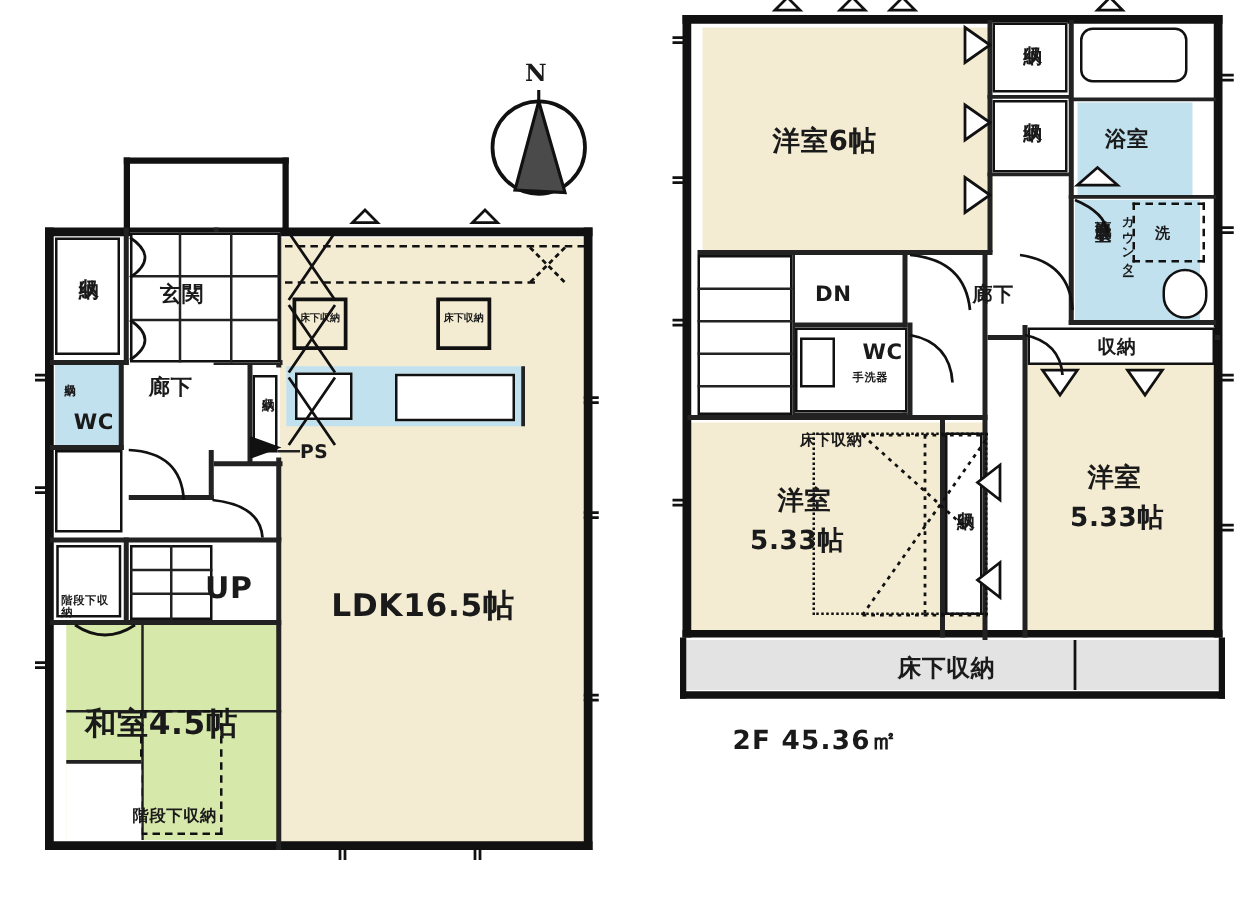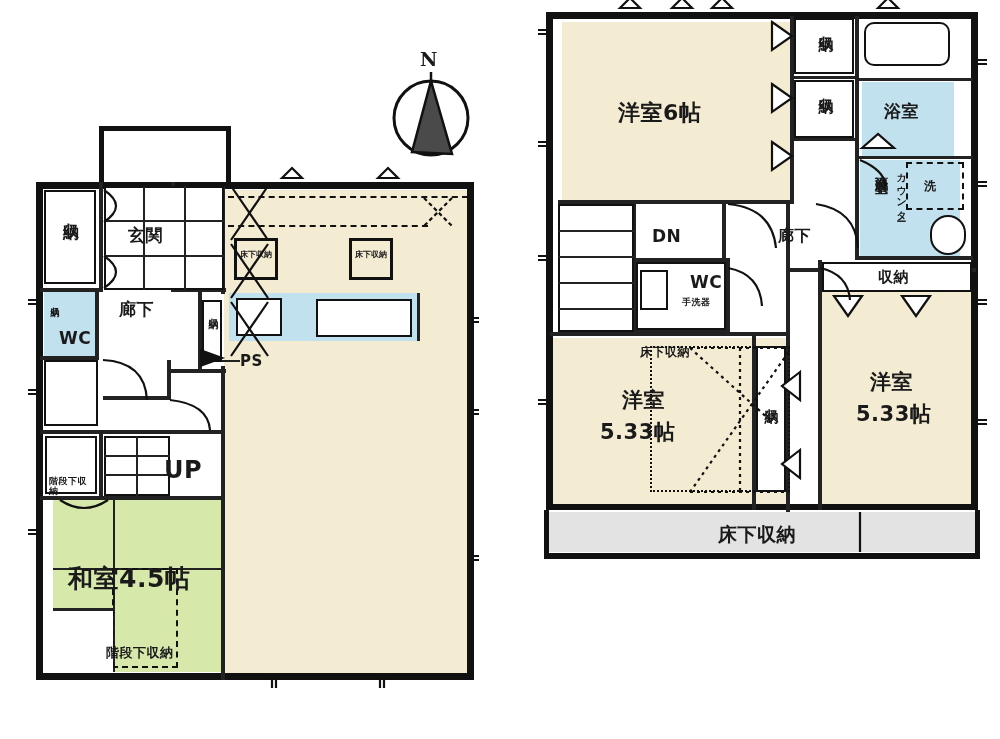--- a/index.html
+++ b/index.html
@@ -112,20 +112,21 @@
   <div class="cab" style="left:349px;top:238px;width:44px;height:42px;">
     <div class="cabtxt" style="top:10px;">床下収納</div>
   </div>
 
   <div class="dashb" style="left:228px;top:225px;width:200px;height:2px;"></div>
   <div class="dashb" style="left:228px;top:196px;width:240px;height:2px;"></div>
 
   <div class="lbl" style="left:128px;top:224px;font-size:17px;">玄関</div>
   <div class="lbl" style="left:119px;top:298px;font-size:17px;">廊下</div>
   <div class="lbl" style="left:59px;top:328px;font-size:17px;">WC</div>
+  <div class="lbl" style="left:265px;top:468px;font-size:25px;">LDK16.5帖</div>
   <div class="lbl" style="left:68px;top:562px;font-size:25px;">和室4.5帖</div>
   <div class="lbl" style="left:164px;top:456px;font-size:24px;">UP</div>
   <div class="lbl" style="left:240px;top:352px;font-size:15px;">PS</div>
   <div class="thin" style="left:222px;top:360px;width:18px;height:2px;"></div>
 
   <div class="vlbl" style="left:60px;top:210px;font-size:16px;">収納</div>
   <div class="vlbl" style="left:48px;top:300px;font-size:9px;">収納</div>
   <div class="vlbl" style="left:206px;top:310px;font-size:10px;">収納</div>
   <div class="lbl" style="left:49px;top:476px;font-size:9px;width:44px;white-space:normal;line-height:10px;">階段下収納</div>
   <div class="lbl" style="left:106px;top:644px;font-size:13px;">階段下収納</div>
@@ -208,20 +209,21 @@
   <div class="lbl" style="left:152px;top:226px;font-size:17px;">DN</div>
   <div class="vlbl" style="left:394px;top:166px;font-size:10px;">カウンター</div>
   <div class="lbl" style="left:424px;top:178px;font-size:12px;">洗</div>
   <div class="lbl" style="left:140px;top:344px;font-size:12px;">床下収納</div>
 
   <div class="vlbl" style="left:316px;top:24px;font-size:15px;">収納</div>
   <div class="vlbl" style="left:316px;top:86px;font-size:15px;">収納</div>
   <div class="lbl" style="left:378px;top:268px;font-size:15px;">収納</div>
   <div class="vlbl" style="left:263px;top:398px;font-size:14px;">収納</div>
 
+  <div class="floorlabel" style="left:86px;top:578px;">2F 45.36㎡</div>
 </div>
 
 <div style="position:absolute;left:388px;top:48px;width:86px;height:110px;">
   <div class="compassN" style="left:32px;top:0px;">N</div>
   <svg width="86" height="110" viewBox="0 0 86 110">
     <circle cx="43" cy="70" r="37" fill="#fff" stroke="#111" stroke-width="3"></circle>
     <polygon points="43,33 64,106 24,104" fill="#4a4a4a" stroke="#111" stroke-width="2.5"></polygon>
     <line x1="43" y1="24" x2="43" y2="36" stroke="#111" stroke-width="2.5"></line>
   </svg>
 </div>

